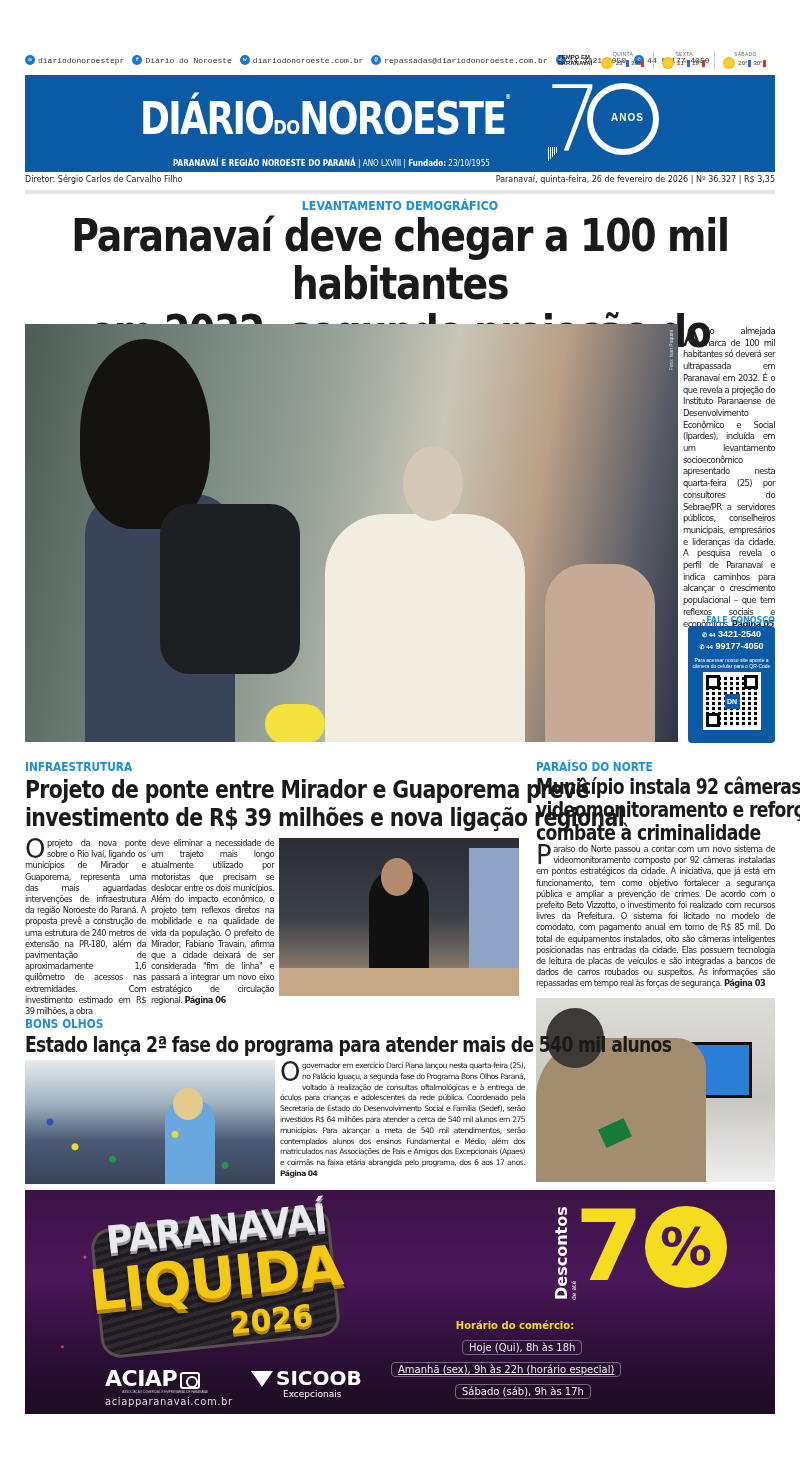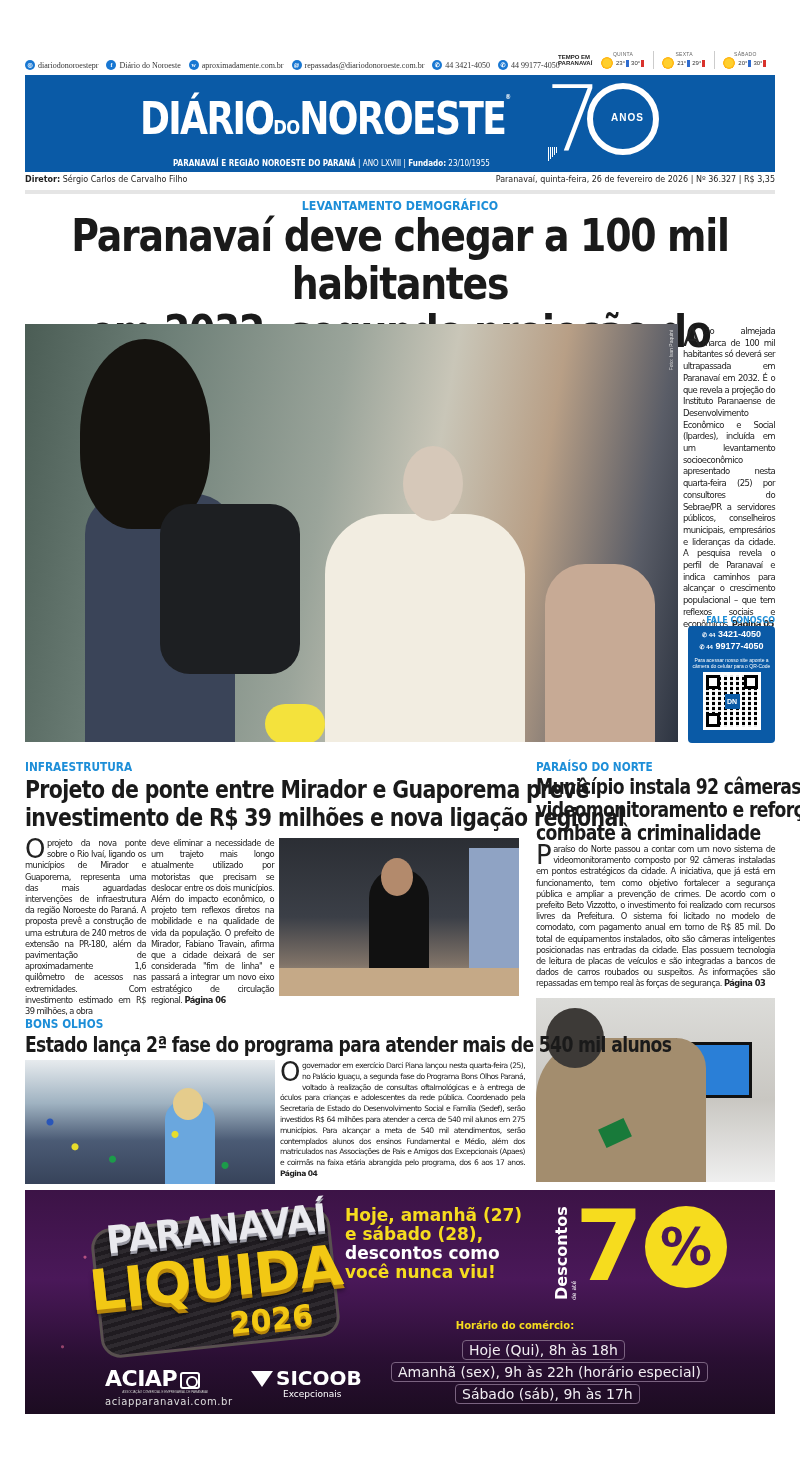--- a/index.html
+++ b/index.html
@@ -1,17 +1,17 @@
 <!DOCTYPE html>
 <html><head>
 <meta charset="utf-8">
 <style>
   * { box-sizing: border-box; margin: 0; padding: 0; }
   body { width: 800px; height: 1464px; background: #ffffff; font-family: "Liberation Sans", sans-serif; color: #1a1a1a; position: relative; overflow: hidden; }
-  .topbar { position: absolute; left: 25px; top: 50px; width: 750px; height: 20px; display: flex; align-items: flex-end; font-size: 8px; color: #333; font-family: Liberation Serif, serif; }
+  .topbar { position: absolute; left: 25px; top: 50px; width: 750px; height: 20px; display: flex; align-items: center; font-size: 8px; color: #333; font-family: Liberation Mono, monospace; }
   .topbar .contact { display: flex; align-items: center; margin-right: 8px; white-space: nowrap; }
   .topbar .ic { width: 10px; height: 10px; border-radius: 50%; background: #1877d2; display: inline-block; margin-right: 3px; color: #fff; font-size: 6px; line-height: 10px; text-align: center; font-weight: bold; }
   .weather { position: absolute; left: 558px; top: 46px; width: 220px; height: 28px; display: flex; align-items: center; }
   .weather .wlabel { font-size: 6px; font-weight: bold; color: #222; line-height: 6px; text-align: right; margin-right: 3px; width: 32px; }
   .weather .day { display: flex; flex-direction: column; align-items: center; padding: 0 8px; border-left: 1px solid #ccc; }
   .weather .day:first-of-type { border-left: none; }
   .weather .dname { font-size: 5px; color: #666; letter-spacing: 0.3px; }
   .weather .drow { display: flex; align-items: center; font-size: 6px; color: #333; }
   .sun { width: 12px; height: 12px; border-radius: 50%; background: radial-gradient(circle, #ffcf2e 45%, #ffaa00 70%, transparent 72%); margin-right: 3px; }
   .therm-b { display: inline-block; width: 3px; height: 7px; background: #2f6ccf; margin: 0 2px 0 1px; }
@@ -24,21 +24,21 @@
   .seventy { position: absolute; left: 520px; top: 2px; width: 120px; height: 92px; }
   .seven { position: absolute; left: 0px; top: -2px; font-family: "DejaVu Sans", sans-serif; font-size: 90px; color: #fff; font-weight: 300; line-height: 90px; }
   .zero-ring { position: absolute; left: 42px; top: 6px; width: 72px; height: 72px; border: 6px solid #fff; border-radius: 50%; }
   .anos { position: absolute; left: 66px; top: 35px; font-size: 10px; color: #fff; font-weight: bold; letter-spacing: 1px; }
   .bars { position: absolute; left: 3px; top: 70px; display: flex; gap: 1px; }
   .bars span { width: 1px; background: #fff; }
   .mast-sub { position: absolute; left: 148px; top: 84px; font-size: 8px; color: #fff; font-family: "DejaVu Sans", sans-serif; white-space: nowrap; transform: scaleX(0.9); transform-origin: left; }
   .mast-sub b { font-weight: bold; }
 
   .infobar { position: absolute; left: 25px; top: 175px; width: 750px; height: 12px; display: flex; justify-content: space-between; font-size: 8px; color: #222; font-family: "DejaVu Sans", sans-serif; }
-  .infobar b { font-weight: bold; }
+  .infobar b { font-weight: normal; }
   .greyline { position: absolute; left: 25px; top: 190px; width: 750px; height: 4px; background: #e5e5e5; }
 
   .kicker { color: #1d8ed8; font-weight: bold; font-family: "DejaVu Sans", sans-serif; }
   .main-kicker { position: absolute; left: 0; top: 198px; width: 800px; text-align: center; font-size: 13px; transform: scaleX(0.85); }
   .main-headline { position: absolute; left: 10px; top: 212px; width: 780px; text-align: center; font-family: "DejaVu Sans", sans-serif; font-weight: bold; font-size: 44px; line-height: 48px; color: #1a1a1a; letter-spacing: -1.5px; transform: scaleX(0.86); transform-origin: center top; }
 
   .photo { position: absolute; overflow: hidden; }
   .main-photo { left: 25px; top: 324px; width: 653px; height: 418px; background: linear-gradient(100deg, #4b5d55 0%, #6d7f77 20%, #9aa49a 45%, #c9c6b8 60%, #b89f86 75%, #5a5d67 90%, #2d3441 100%); }
   .main-photo .p-hair { position: absolute; left: 55px; top: 15px; width: 130px; height: 190px; border-radius: 50% 50% 40% 40%; background: #15130f; }
   .main-photo .p-body1 { position: absolute; left: 60px; top: 170px; width: 150px; height: 250px; border-radius: 40px 40px 0 0; background: #3a4458; }
@@ -107,21 +107,21 @@
   .ad-promo { position: absolute; left: 320px; top: 16px; font-family: "DejaVu Sans", sans-serif; font-weight: bold; font-size: 17px; line-height: 19px; }
   .ad-promo .y { color: #f6dc1e; }
   .ad-promo .w { color: #ffffff; }
   .desc-vert { position: absolute; left: 528px; top: 20px; width: 18px; height: 90px; }
   .desc-vert span { position: absolute; left: 0; bottom: 0; transform: rotate(-90deg); transform-origin: left bottom; white-space: nowrap; color: #fff; font-family: "DejaVu Sans", sans-serif; }
   .desc-big { left: 18px !important; font-weight: bold; font-size: 16px; }
   .desc-small { left: 24px !important; font-size: 6px; }
   .seventy-pct { position: absolute; left: 550px; top: 6px; font-family: "DejaVu Sans", sans-serif; font-weight: bold; font-size: 98px; line-height: 100px; color: #f6dc1e; letter-spacing: -6px; }
   .pct-circle { position: absolute; left: 620px; top: 16px; width: 82px; height: 82px; border-radius: 50%; background: #f6dc1e; color: #4a1859; font-family: "DejaVu Sans", sans-serif; font-weight: bold; font-size: 52px; line-height: 82px; text-align: center; }
   .horario-title { position: absolute; left: 340px; top: 130px; width: 300px; text-align: center; color: #f6dc1e; font-family: "DejaVu Sans", sans-serif; font-weight: bold; font-size: 10px; }
-  .hpill { position: absolute; border: 1px solid #7a6380; border-radius: 4px; color: #f1eef2; font-family: "DejaVu Sans", sans-serif; font-size: 14px; padding: 1px 6px; white-space: nowrap; text-align: center; }
+  .hpill { position: absolute; border: 1px solid #7a6380; border-radius: 4px; color: #f1eef2; font-family: "DejaVu Sans", sans-serif; font-size: 10px; padding: 1px 6px; white-space: nowrap; text-align: center; }
   .aciap { position: absolute; left: 80px; top: 176px; color: #fff; font-family: "DejaVu Sans", sans-serif; font-weight: bold; font-size: 22px; letter-spacing: -0.5px; }
   .aciap-box { display: inline-block; width: 20px; height: 17px; border: 2px solid #fff; border-radius: 3px; vertical-align: middle; margin-left: 3px; position: relative; }
   .aciap-box::after { content: ""; position: absolute; left: 4px; top: 2px; width: 8px; height: 8px; border-radius: 50%; border: 2px solid #fff; }
   .aciap-sub { position: absolute; left: 80px; top: 200px; color: #ccc; font-size: 3px; width: 120px; text-align: center; }
   .aciap-url { position: absolute; left: 80px; top: 206px; color: #ddd; font-size: 10px; letter-spacing: 0.6px; font-family: "DejaVu Sans", sans-serif; }
   .sicoob { position: absolute; left: 226px; top: 176px; color: #fff; font-family: "DejaVu Sans", sans-serif; font-weight: bold; font-size: 20px; }
   .sicoob .tri { display: inline-block; width: 0; height: 0; border-left: 11px solid transparent; border-right: 11px solid transparent; border-top: 16px solid #fff; margin-right: 3px; vertical-align: -2px; }
   .sicoob-sub { position: absolute; left: 258px; top: 199px; color: #fff; font-size: 9px; font-family: "DejaVu Sans", sans-serif; }
 </style>
 </head>
@@ -131,21 +131,21 @@
   <div class="contact">
       <span class="ic" style="background:#1877d2">◎</span>
       <span>diariodonoroestepr</span>
     </div>
   <div class="contact">
       <span class="ic">f</span>
       <span>Diário do Noroeste</span>
     </div>
   <div class="contact">
       <span class="ic">w</span>
-      <span>aproximadamente.com.br</span>
+      <span>diariodonoroeste.com.br</span>
     </div>
   <div class="contact">
       <span class="ic">@</span>
       <span>repassadas@diariodonoroeste.com.br</span>
     </div>
   <div class="contact">
       <span class="ic">✆</span>
       <span>44 3421-4050</span>
     </div>
   <div class="contact">
@@ -236,21 +236,21 @@
   <div class="p-yellow"></div>
   <div class="credit">Foto: Ivan Paquini</div>
 </div>
 
 <div class="lead-text">
   <span class="dropcap">A</span><span> tão almejada marca de 100 mil habitantes só deverá ser ultrapassada em Paranavaí em 2032. É o que revela a projeção do Instituto Paranaense de Desenvolvimento Econômico e Social (Ipardes), incluída em um levantamento socioeconômico apresentado nesta quarta-feira (25) por consultores do Sebrae/PR a servidores públicos, conselheiros municipais, empresários e lideranças da cidade. A pesquisa revela o perfil de Paranavaí e indica caminhos para alcançar o crescimento populacional – que tem reflexos sociais e econômicos. </span><span class="pg">Página 05</span>
 </div>
 
 <div class="fale-title">FALE CONOSCO</div>
 <div class="fale">
-  <div class="ph"><small>✆ </small><small>44</small> <span>3421-4050</span></div>
+  <div class="ph"><small>✆ </small><small>44</small> <span>3421-2540</span></div>
   <div class="ph"><small>✆ </small><small>44</small> <span>99177-4050</span></div>
   <div class="qtxt">Para acessar nosso site aponte a câmera do celular para o QR-Code</div>
   <div class="qr">
     <div class="corner" style="left:0;top:0"></div>
     <div class="corner" style="right:0;top:0"></div>
     <div class="corner" style="left:0;bottom:0"></div>
     <div class="dn">DN</div>
   </div>
 </div>
 
@@ -301,34 +301,28 @@
 </div>
 
 <div class="ad">
   <div class="sparkle"></div>
   <div class="liq-wrap">
     <div class="liq-plate"></div>
     <div class="liq1">PARANAVAÍ</div>
     <div class="liq2">LIQUIDA</div>
     <div class="liq3">2026</div>
   </div>
-  <div class="ad-promo">
-    <div class="y">Hoje, amanhã (27)</div>
-    <div class="y">e sábado (28),</div>
-    <div class="w">descontos como</div>
-    <div class="y">você nunca viu!</div>
-  </div>
   <div class="desc-vert">
     <span class="desc-big">Descontos</span>
     <span class="desc-small">de até</span>
   </div>
   <div class="seventy-pct">7</div>
   <div class="pct-circle">%</div>
   <div class="horario-title">Horário do comércio:</div>
   <div class="hpill" style="left:437px;top:150px;">Hoje (Qui), 8h às 18h</div>
-  <div class="hpill" style="left:366px;top:172px;">Amanhã (sex), 9h às 22h (horário especial)</div>
+  <div class="hpill" style="left:366px;top:172px;text-decoration:underline;">Amanhã (sex), 9h às 22h (horário especial)</div>
   <div class="hpill" style="left:430px;top:194px;">Sábado (sáb), 9h às 17h</div>
   <div class="aciap"><span>ACIAP</span><span class="aciap-box"></span></div>
   <div class="aciap-sub">ASSOCIAÇÃO COMERCIAL E EMPRESARIAL DE PARANAVAÍ</div>
   <div class="aciap-url">aciapparanavai.com.br</div>
   <div class="sicoob"><span class="tri"></span><span>SICOOB</span></div>
   <div class="sicoob-sub">Excepcionais</div>
 </div>
 
 </body></html>

